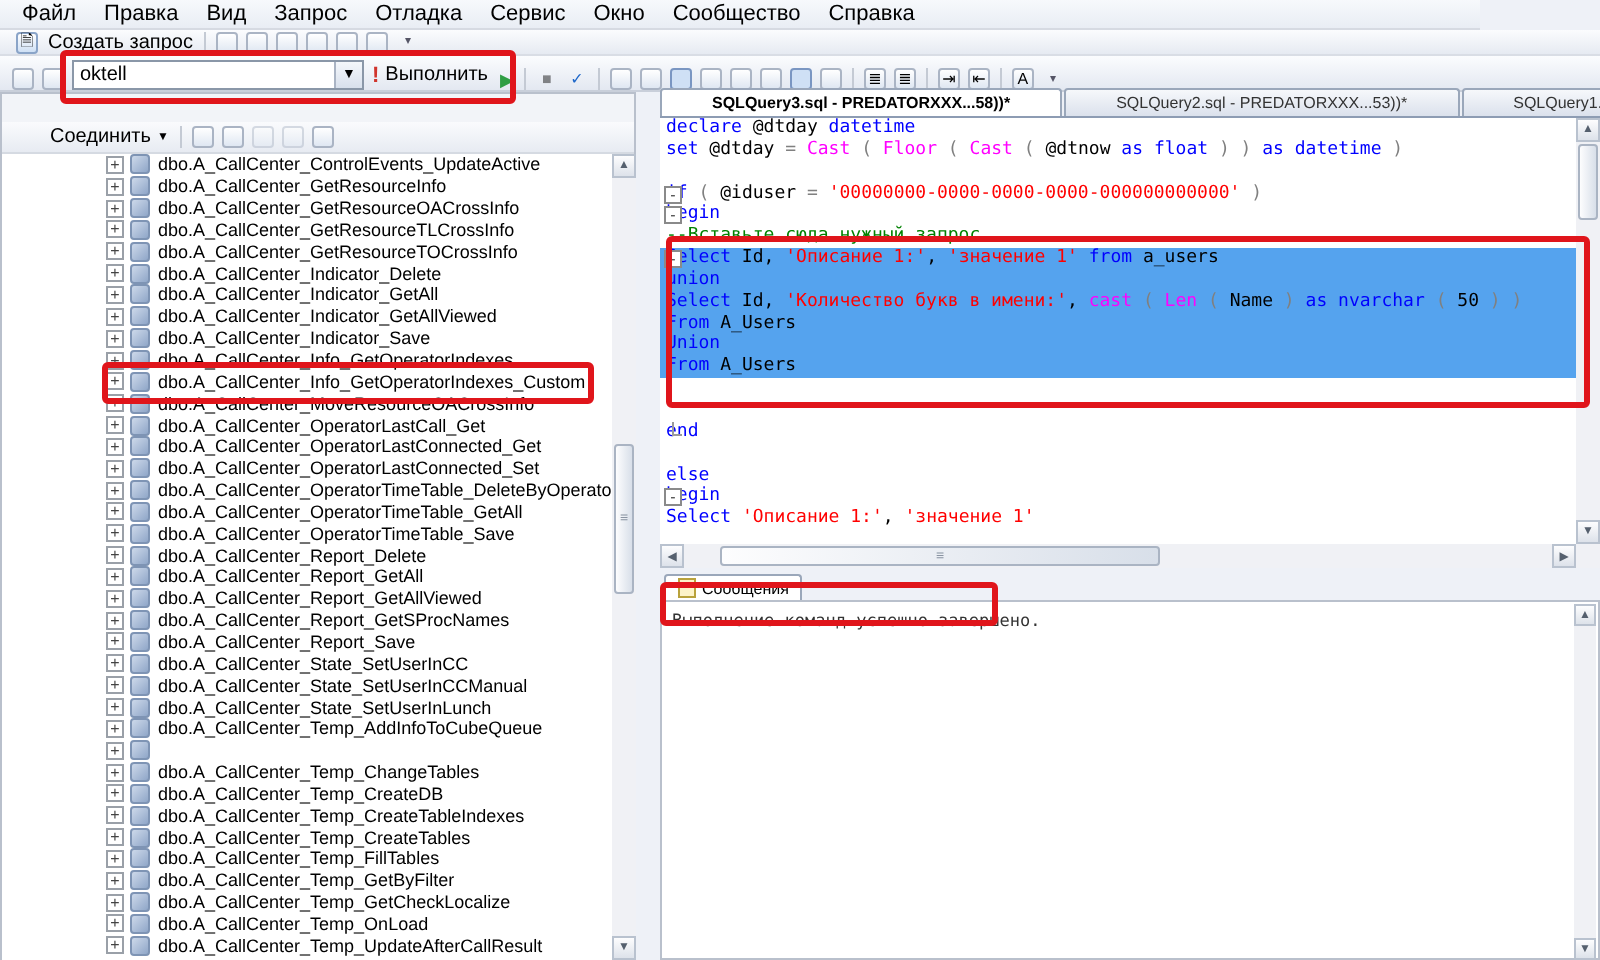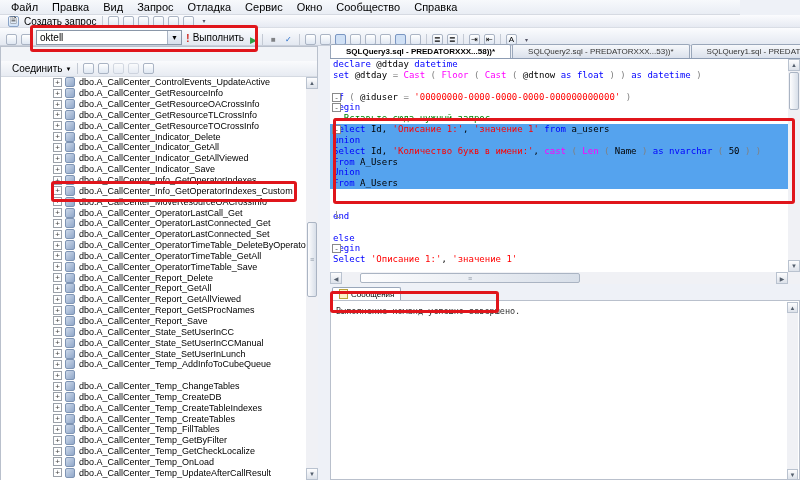--- a/index.html
+++ b/index.html
@@ -35,42 +35,42 @@
   #execute-btn .excl{color:#d0342c;font-weight:bold;font-size:11px;}
   #debug-btn{color:#2f9e44;font-size:9px;padding:0 2px;}
 
   
   #objexp{left:0;top:46px;width:318px;height:434px;background:#f2f4f8;border:1px solid #b9c0cc;box-sizing:border-box;}
   #objexp-header{position:absolute;left:0;top:16px;width:100%;height:14px;background:linear-gradient(#fdfdfe,#dfe4ec);
                  border-bottom:1px solid #cfd4dd;display:flex;align-items:center;padding:0 20px;box-sizing:border-box;text-align:right;}
   #objexp-header .title{flex:1;font-size:10px;color:#333;}
   .hdr-ico{font-size:8px;color:#555;padding:0 3px;}
   #objexp-toolbar{position:absolute;left:0;top:14px;width:100%;height:16px;background:linear-gradient(#fafbfd,#e7ebf2);
-                  display:flex;align-items:center;padding-left:8px;border-bottom:1px solid #d5dae2;box-sizing:border-box;}
+                  display:flex;align-items:center;padding-left:21px;border-bottom:1px solid #d5dae2;box-sizing:border-box;}
   #connect-btn{display:flex;align-items:center;gap:3px;font-size:10px;padding:0 3px;}
   #tree{position:absolute;left:0;top:30px;width:305px;height:403px;background:#fff;overflow:hidden;}
   .tree-row{display:flex;align-items:center;height:10.85px;white-space:nowrap;}
   .tree-plus{width:9px;height:9px;border:1px solid #9aa0a8;background:#fff;margin-left:52px;margin-right:3px;
              font-size:8px;line-height:7px;text-align:center;color:#444;box-sizing:border-box;flex:none;}
   .tree-ico{width:10px;height:10px;border-radius:2px;margin-right:4px;flex:none;
             background:linear-gradient(135deg,#cdd9ea,#8fa6c8);border:1px solid #7e94b4;box-sizing:border-box;}
   .tree-label{font-size:9px;}
   
   .sb{background:#f0f1f5;}
   .sb-btn{position:absolute;background:linear-gradient(#fdfdfe,#dde2ea);border:1px solid #b9c2cf;
           display:flex;align-items:center;justify-content:center;font-size:6px;color:#55606e;box-sizing:border-box;}
   .sb-thumb{position:absolute;background:linear-gradient(90deg,#fdfdfe,#d8dfe9);border:1px solid #aab4c3;
             border-radius:2px;display:flex;align-items:center;justify-content:center;color:#8a94a2;font-size:7px;box-sizing:border-box;}
   #splitter{left:318px;top:46px;width:12px;height:434px;background:#eef1f7;}
 
   
   #editorpane{left:330px;top:46px;width:470px;height:434px;background:#fff;}
   #tabstrip{position:absolute;left:0;top:0;width:100%;height:13px;background:#edf0f6;
             border-bottom:1px solid #8d9cb3;display:flex;align-items:flex-end;box-sizing:border-box;}
-  .tab{height:13px;padding:0 15px;font-size:8px;line-height:13px;white-space:nowrap;
+  .tab{height:13px;padding:0 25px;font-size:8px;line-height:13px;white-space:nowrap;
        border:1px solid #9aa7ba;border-bottom:none;border-radius:2px 2px 0 0;
        background:linear-gradient(#f6f8fb,#dbe1ec);color:#333;margin-right:1px;}
   .tab.active{background:#fff;font-weight:bold;color:#000;}
 
   #code{position:absolute;left:0;top:13px;width:458px;height:213px;overflow:hidden;background:#fff;}
   .cl{display:flex;height:10.85px;align-items:stretch;flex-direction:column;}
   .fold{width:12px;flex:none;position:relative;}
   .fold .fbox{position:absolute;left:2px;top:1px;width:9px;height:9px;border:1px solid #8a8a8a;background:#fff;
               font-size:8px;line-height:7px;text-align:center;color:#444;box-sizing:border-box;}
   .fold .fline{position:absolute;left:6px;top:0;bottom:0;border-left:1px solid #9a9a9a;}

